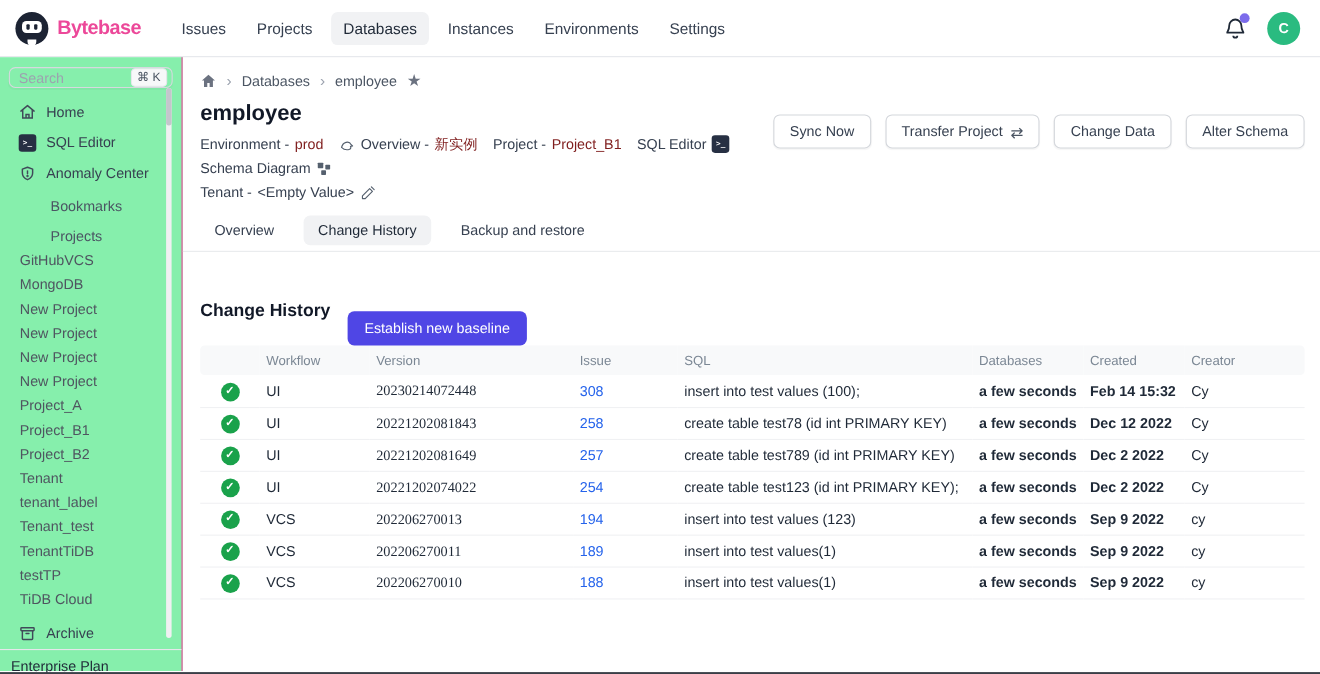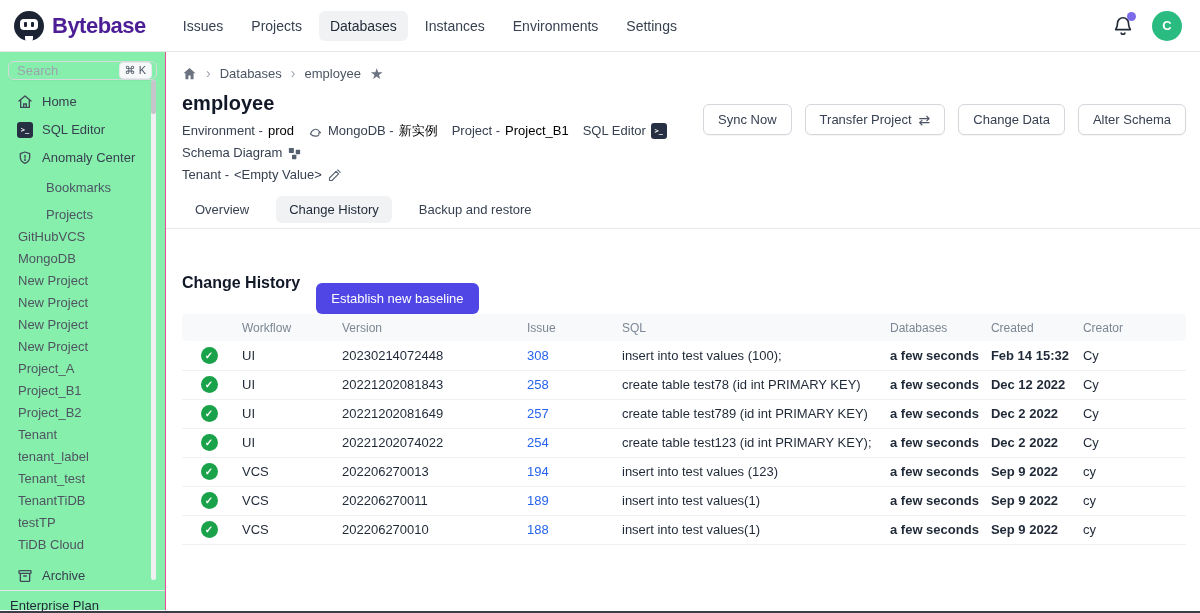--- a/index.html
+++ b/index.html
@@ -27,21 +27,21 @@
     width:30px; height:30px; border-radius:50%;
     background:#1c2333; position:relative;
   }
   .brand-logo .face {
     position:absolute; left:6px; top:8px; width:18px; height:11px;
     background:#fff; border-radius:4px;
   }
   .brand-logo .eye { position:absolute; top:3px; width:3px; height:5px; background:#1c2333; border-radius:1px; }
   .brand-logo .eye.l { left:4px; } .brand-logo .eye.r { right:4px; }
   .brand-logo .chin { position:absolute; left:11px; bottom:-1px; width:8px; height:6px; background:#fff; border-radius:0 0 4px 4px; }
-  .brand-name { font-size:22px; font-weight:800; color:#4c1d95; letter-spacing:-0.5px; }
+  .brand-name { font-size:18px; font-weight:800; color:#ec4899; letter-spacing:-0.5px; }
   .nav-links { display:flex; align-items:center; gap:6px; margin-left:26px; }
   .nav-link { padding:7px 11px; font-size:14px; color:#374151; border-radius:6px; cursor:pointer; white-space:nowrap; }
   .nav-link.active { background:#f1f2f4; color:#1f2937; }
   .nav-right { margin-left:auto; display:flex; align-items:center; gap:18px; }
   .bell-wrap { position:relative; width:22px; height:22px; cursor:pointer; }
   .bell-dot { position:absolute; right:-2px; top:-3px; width:9px; height:9px; border-radius:50%; }
   .avatar {
     width:30px; height:30px; border-radius:50%;
     color:#fff; font-size:13px; font-weight:600;
     display:flex; align-items:center; justify-content:center; cursor:pointer;
@@ -108,21 +108,21 @@
   .breadcrumb { display:flex; align-items:center; gap:9px; font-size:13px; color:#4b5563; }
   .crumb { cursor:pointer; }
   .crumb-sep { color:#9ca3af; font-size:14px; }
   .crumb-star { color:#6b7280; font-size:15px; cursor:pointer; line-height:1; }
 
   .page-title { margin-top:11px; font-size:20px; font-weight:700; color:#111827; }
 
   .meta { margin-top:5px; font-size:13px; color:#374151; line-height:22px; max-width:580px; }
   .meta-row { display:flex; align-items:center; flex-wrap:wrap; gap:0 14px; }
   .meta-group { display:flex; align-items:center; gap:5px; white-space:nowrap; }
-  .meta-link { color:#000000; cursor:pointer; }
+  .meta-link { color:#7f1d1d; cursor:pointer; }
   .meta .ic-sm { width:15px; height:15px; color:#55606e; }
 
   .actions { position:absolute; top:52px; right:14px; display:flex; gap:13px;padding-left:40px; }
   .btn {
     background:#fff; border:1px solid #d4d7dc; border-radius:6px;
     padding:7px 14px; font-size:13px; color:#374151; cursor:pointer;
     font-family:"Liberation Sans",sans-serif;
     display:flex; align-items:center; gap:7px;
     box-shadow:0 1px 1px rgba(0,0,0,0.04); white-space:nowrap;
   }
@@ -153,21 +153,21 @@
     height:29px; padding:0 6px; font-size:13px; color:#1f2937;
     border-bottom:1px solid #f0f1f3; white-space:nowrap;
   }
   .history-table tr.data-row { cursor:pointer; }
   .cell-check { text-align:center; }
   .check-badge {
     width:17px; height:17px; border-radius:50%;
     color:#fff; font-size:10px; font-weight:700;
     display:inline-flex; align-items:center; justify-content:center; line-height:1;
   }
-  .cell-version { font-weight:500; }
+  .cell-version { font-weight:500;font-family:Liberation Serif, serif; }
   .cell-issue a, .issue-link { color:#2563eb; text-decoration:none; cursor:pointer; }
   .cell-duration, .cell-created { font-weight:600; }
 
   .screen-bottom-edge { position:absolute; left:0; bottom:0; width:1200px; height:2px; background:#3a3f47; }
 </style>
 </head>
 <body>
 
 <div class="navbar">
   <div class="brand">
@@ -309,21 +309,21 @@
     <div class="meta">
       <div class="meta-row">
         <span class="meta-group">
           <span>Environment -</span>
           <span class="meta-link">prod</span>
         </span>
         <span class="meta-group">
           <svg class="ic-sm" viewBox="0 0 24 24" fill="none" stroke="currentColor" stroke-width="1.7">
             <path d="M4 16c2-8 11-10 14-4l2 2-3 .5c1 2 .5 4-2 4.5-4 1-8 0-11-3z" stroke-linejoin="round"></path>
           </svg>
-          <span>MongoDB -</span>
+          <span>Overview -</span>
           <span class="meta-link">新实例</span>
         </span>
         <span class="meta-group">
           <span>Project -</span>
           <span class="meta-link">Project_B1</span>
         </span>
         <span class="meta-group">
           <span>SQL Editor</span>
           <span class="terminal-chip">&gt;_</span>
         </span>

